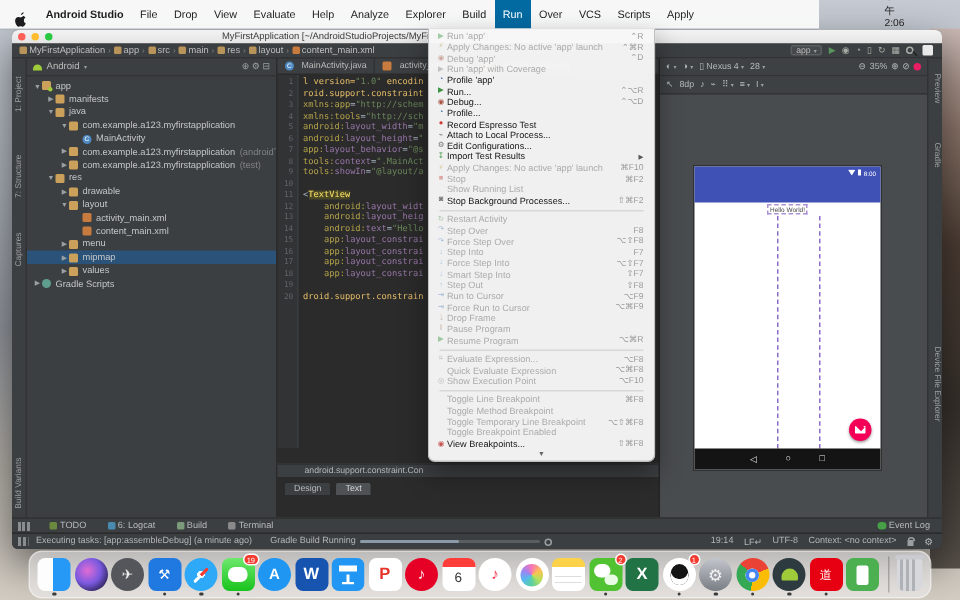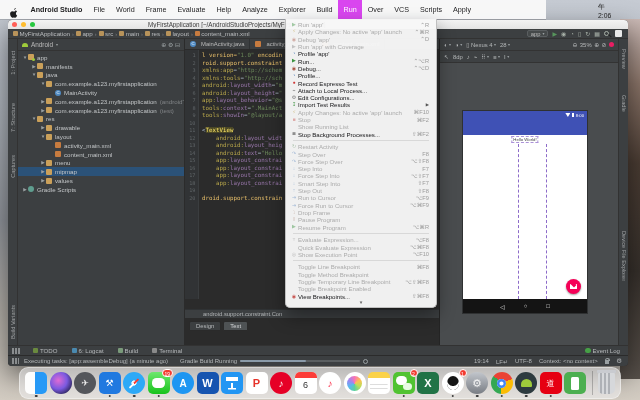--- a/index.html
+++ b/index.html
@@ -11,21 +11,21 @@
   
   #wp-right{position:absolute;left:620px;top:19px;width:20px;height:360px;
     background:linear-gradient(180deg,#c9b8b4 0%,#8a7468 18%,#4a3c33 40%,#36302b 70%,#57504a 100%)}
 
   
   #menubar{position:absolute;left:0;top:0;width:546px;height:19px;background:rgba(249,249,249,.96);
     display:flex;align-items:flex-end;font-size:7.2px;color:#1d1d1f;z-index:40;box-shadow:0 .5px 0 rgba(0,0,0,.25)}
   .mb-apple{padding:0 7px 0 9px;display:flex;align-items:center}
   .mb-item{padding:0 5.5px;height:100%;display:flex;align-items:center;white-space:nowrap}
   .mb-item.bold{font-weight:bold}
-  .mb-item.active{background:#d946ef;color:#fff}
+  .mb-item.active{background:#0369a1;color:#fff}
   #mb-status{margin-left:auto;display:flex;align-items:center;gap:5px;padding-right:8px;font-size:6.8px}
   .st{display:flex;align-items:center;gap:1.5px;color:#222}
   .icn-qq-icon{width:6.5px;height:6.5px;border:1px solid #333;border-radius:50%}
   .icn-wifi-icon{width:9px;height:7px;background:#222;clip-path:polygon(50% 100%,0 15%,100% 15%)}
   .icn-battery-icon{width:10px;height:5.5px;border:1px solid #333;border-radius:1px;position:relative;
      background:linear-gradient(90deg,#222 0 88%,transparent 0);background-clip:content-box;padding:.5px}
   .icn-battery-icon::after{content:'';position:absolute;right:-2px;top:1.2px;width:1.3px;height:2.5px;background:#333}
   .icn-spotlight-icon{width:5px;height:5px;border:1.1px solid #222;border-radius:50%;position:relative;margin-right:2px}
   .icn-spotlight-icon::after{content:'';position:absolute;width:3.5px;height:1.1px;background:#222;
      transform:rotate(45deg);right:-3px;bottom:-1.5px}
@@ -550,22 +550,22 @@
 
 <div id="menubar">
   <span class="mb-apple">
     <svg width="9" height="11" viewBox="0 0 10 12">
       <path fill="#1d1d1f" d="M7.1 1.1c-.5.6-1.3 1-1.4 1 0 0-.1-.8.5-1.4C6.7.1 7.5 0 7.5 0s.1.5-.4 1.1zM6.9 2.8c.8 0 1.6.5 2 1.1-.7.5-1.2 1.2-1.2 2.2 0 1.1.7 1.9 1.4 2.2-.4 1.1-1.3 2.5-2.2 2.5-.6 0-.8-.4-1.6-.4s-1.1.4-1.6.4C2.7 10.8 1.2 8.4 1.2 6.4c0-1.9 1.2-2.9 2.4-2.9.7 0 1.3.4 1.7.4.3 0 1-.5 1.6-.5z"></path>
     </svg>
   </span>
   <span id="mb-items" style="display:flex;height:100%">
       <span class="mb-item bold">Android Studio</span>
       <span class="mb-item">File</span>
-      <span class="mb-item">World</span>
-      <span class="mb-item">Frame</span>
+      <span class="mb-item">Drop</span>
+      <span class="mb-item">View</span>
       <span class="mb-item">Evaluate</span>
       <span class="mb-item">Help</span>
       <span class="mb-item">Analyze</span>
       <span class="mb-item">Explorer</span>
       <span class="mb-item">Build</span>
       <span class="mb-item active">Run</span>
       <span class="mb-item">Over</span>
       <span class="mb-item">VCS</span>
       <span class="mb-item">Scripts</span>
       <span class="mb-item">Apply</span>

